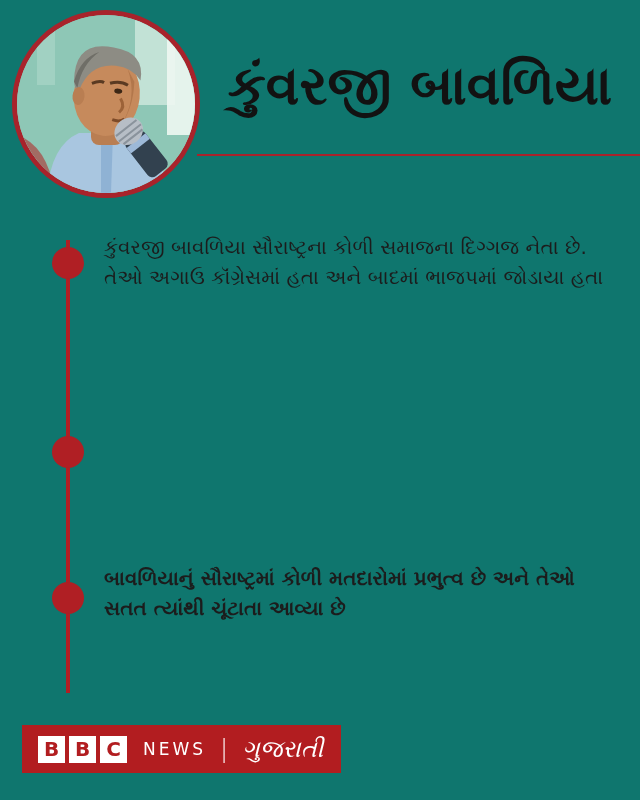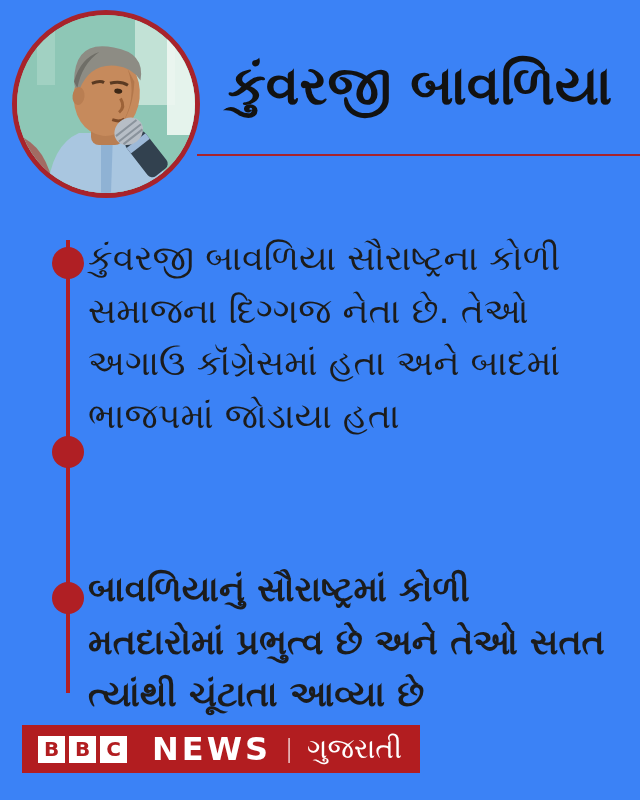--- a/index.html
+++ b/index.html
@@ -4,21 +4,21 @@
 <style>
   :root{
     --accent:#B01F24;
     --banner:#B21D20;
     --rule:#A8232B;
     --text:#1C1C1C;
   }
   *{margin:0;padding:0;box-sizing:border-box;}
   html,body{width:640px;height:800px;background:#ffffff;overflow:hidden;}
   body{font-family:"DejaVu Sans","Liberation Sans",sans-serif;color:var(--text);}
-  .card{position:relative;width:640px;height:800px;background:#3b82f6;}
+  .card{position:relative;width:640px;height:800px;background:#0f766e;}
 
   
   .avatar{
     position:absolute;left:12px;top:10px;width:188px;height:188px;
     border-radius:50%;border:5px solid var(--rule);overflow:hidden;background:#8ec7b6;
   }
   .avatar svg{display:block;width:100%;height:100%;}
 
   
   .title{
@@ -41,44 +41,44 @@
   .dot{
     position:absolute;left:52px;width:32px;height:32px;border-radius:50%;
     background:var(--accent);
   }
   .dot.d1{top:247px;}
   .dot.d2{top:436px;}
   .dot.d3{top:582px;}
 
   
   .bullet{
-    position:absolute;left:88px;width:518px;
-    font-size:35px;line-height:1.5;color:var(--text);
+    position:absolute;left:104px;width:518px;
+    font-size:20px;line-height:1.5;color:var(--text);
   }
   .bullet.b1{top:232px;}
   .bullet.b2{top:418px;}
   .bullet.b3{top:563px;font-weight:bold;}
 
   
   .footer{
     position:absolute;left:22px;top:725px;height:48px;
     background:var(--banner);display:flex;align-items:center;
     padding:0 18px 0 16px;gap:10px;
   }
   .bbc-blocks{display:flex;gap:4px;align-items:center;}
   .bbc-box{
     width:27px;height:27px;background:#ffffff;color:var(--banner);
     display:flex;align-items:center;justify-content:center;
     font-weight:bold;font-size:20px;line-height:1;
   }
   .news{
-    color:#ffffff;font-size:32px;font-weight:bold;letter-spacing:3px;margin-left:15px;
+    color:#ffffff;font-size:17px;font-weight:normal;letter-spacing:3px;margin-left:6px;
   }
   .fdivider{color:#ffffff;font-size:24px;font-weight:300;margin:0 4px;opacity:.95;}
-  .lang{color:#ffffff;font-size:28px;}
+  .lang{color:#ffffff;font-size:24px;font-style:italic;}
 </style>
 </head>
 <body>
 
 <div class="card">
 
   <div class="avatar">
     <svg viewBox="0 0 178 178" aria-hidden="true">
 
       <rect x="0" y="0" width="178" height="178" fill="#8ec7b6"></rect>

